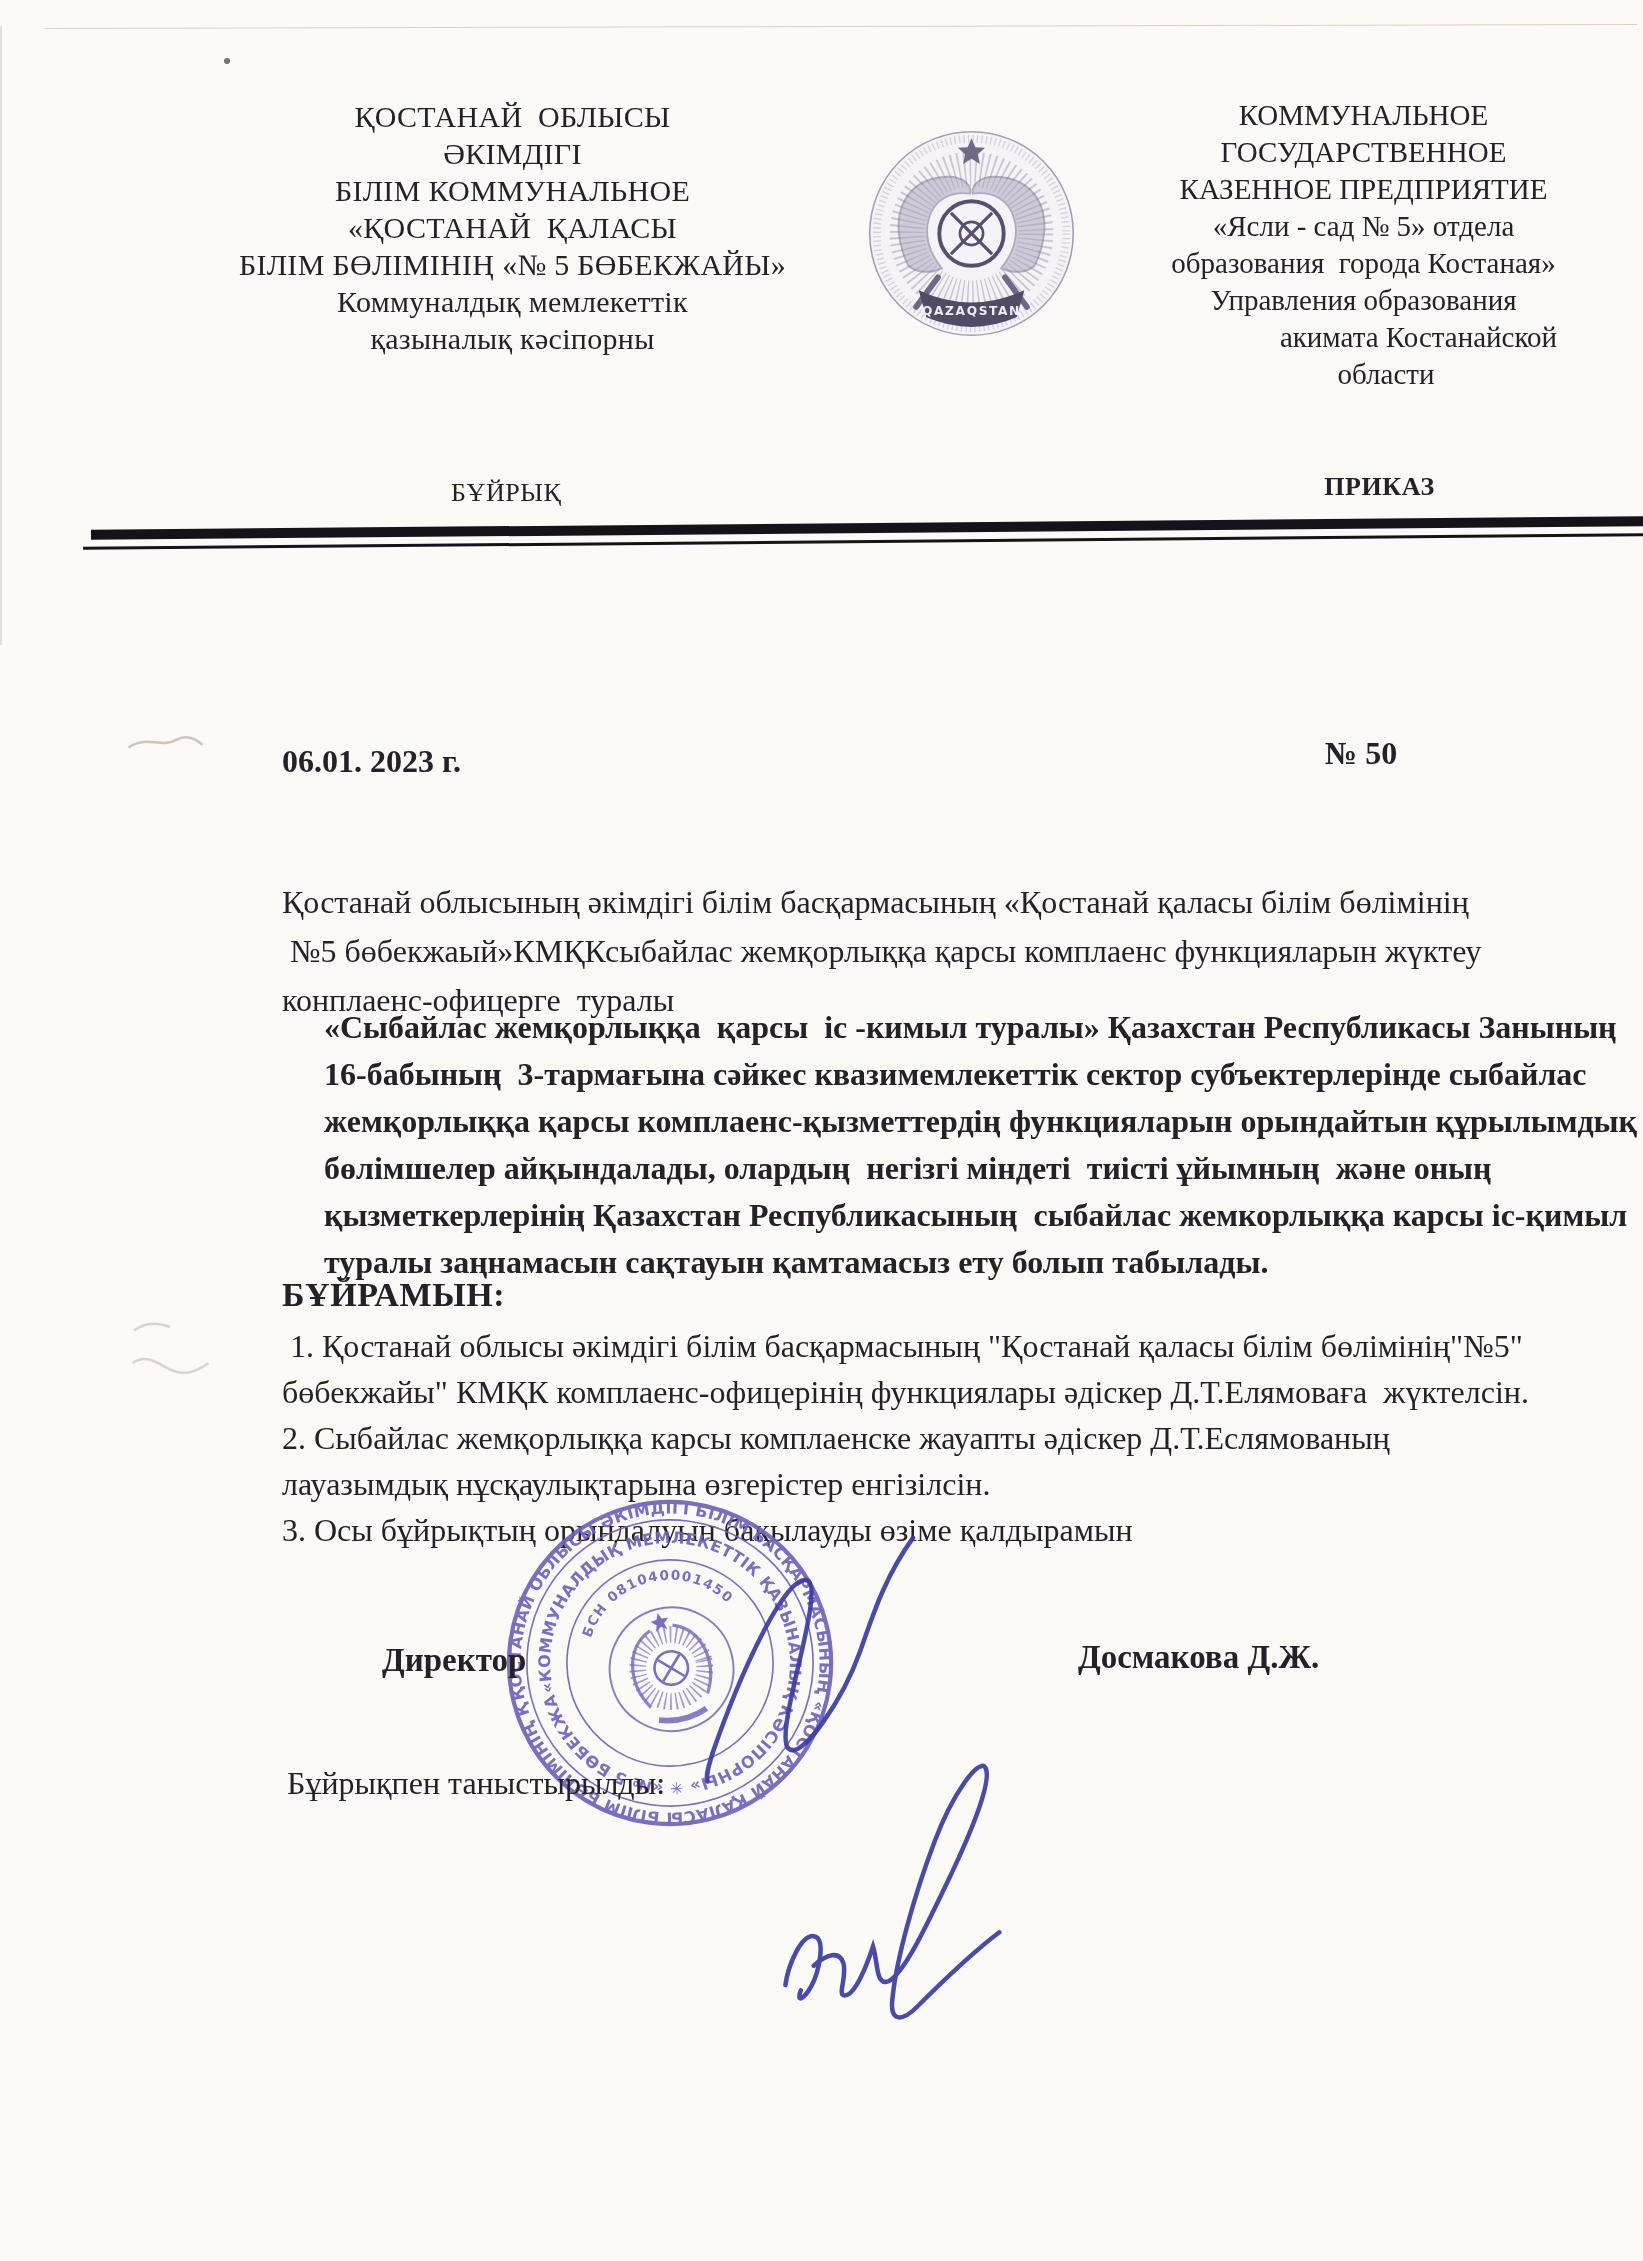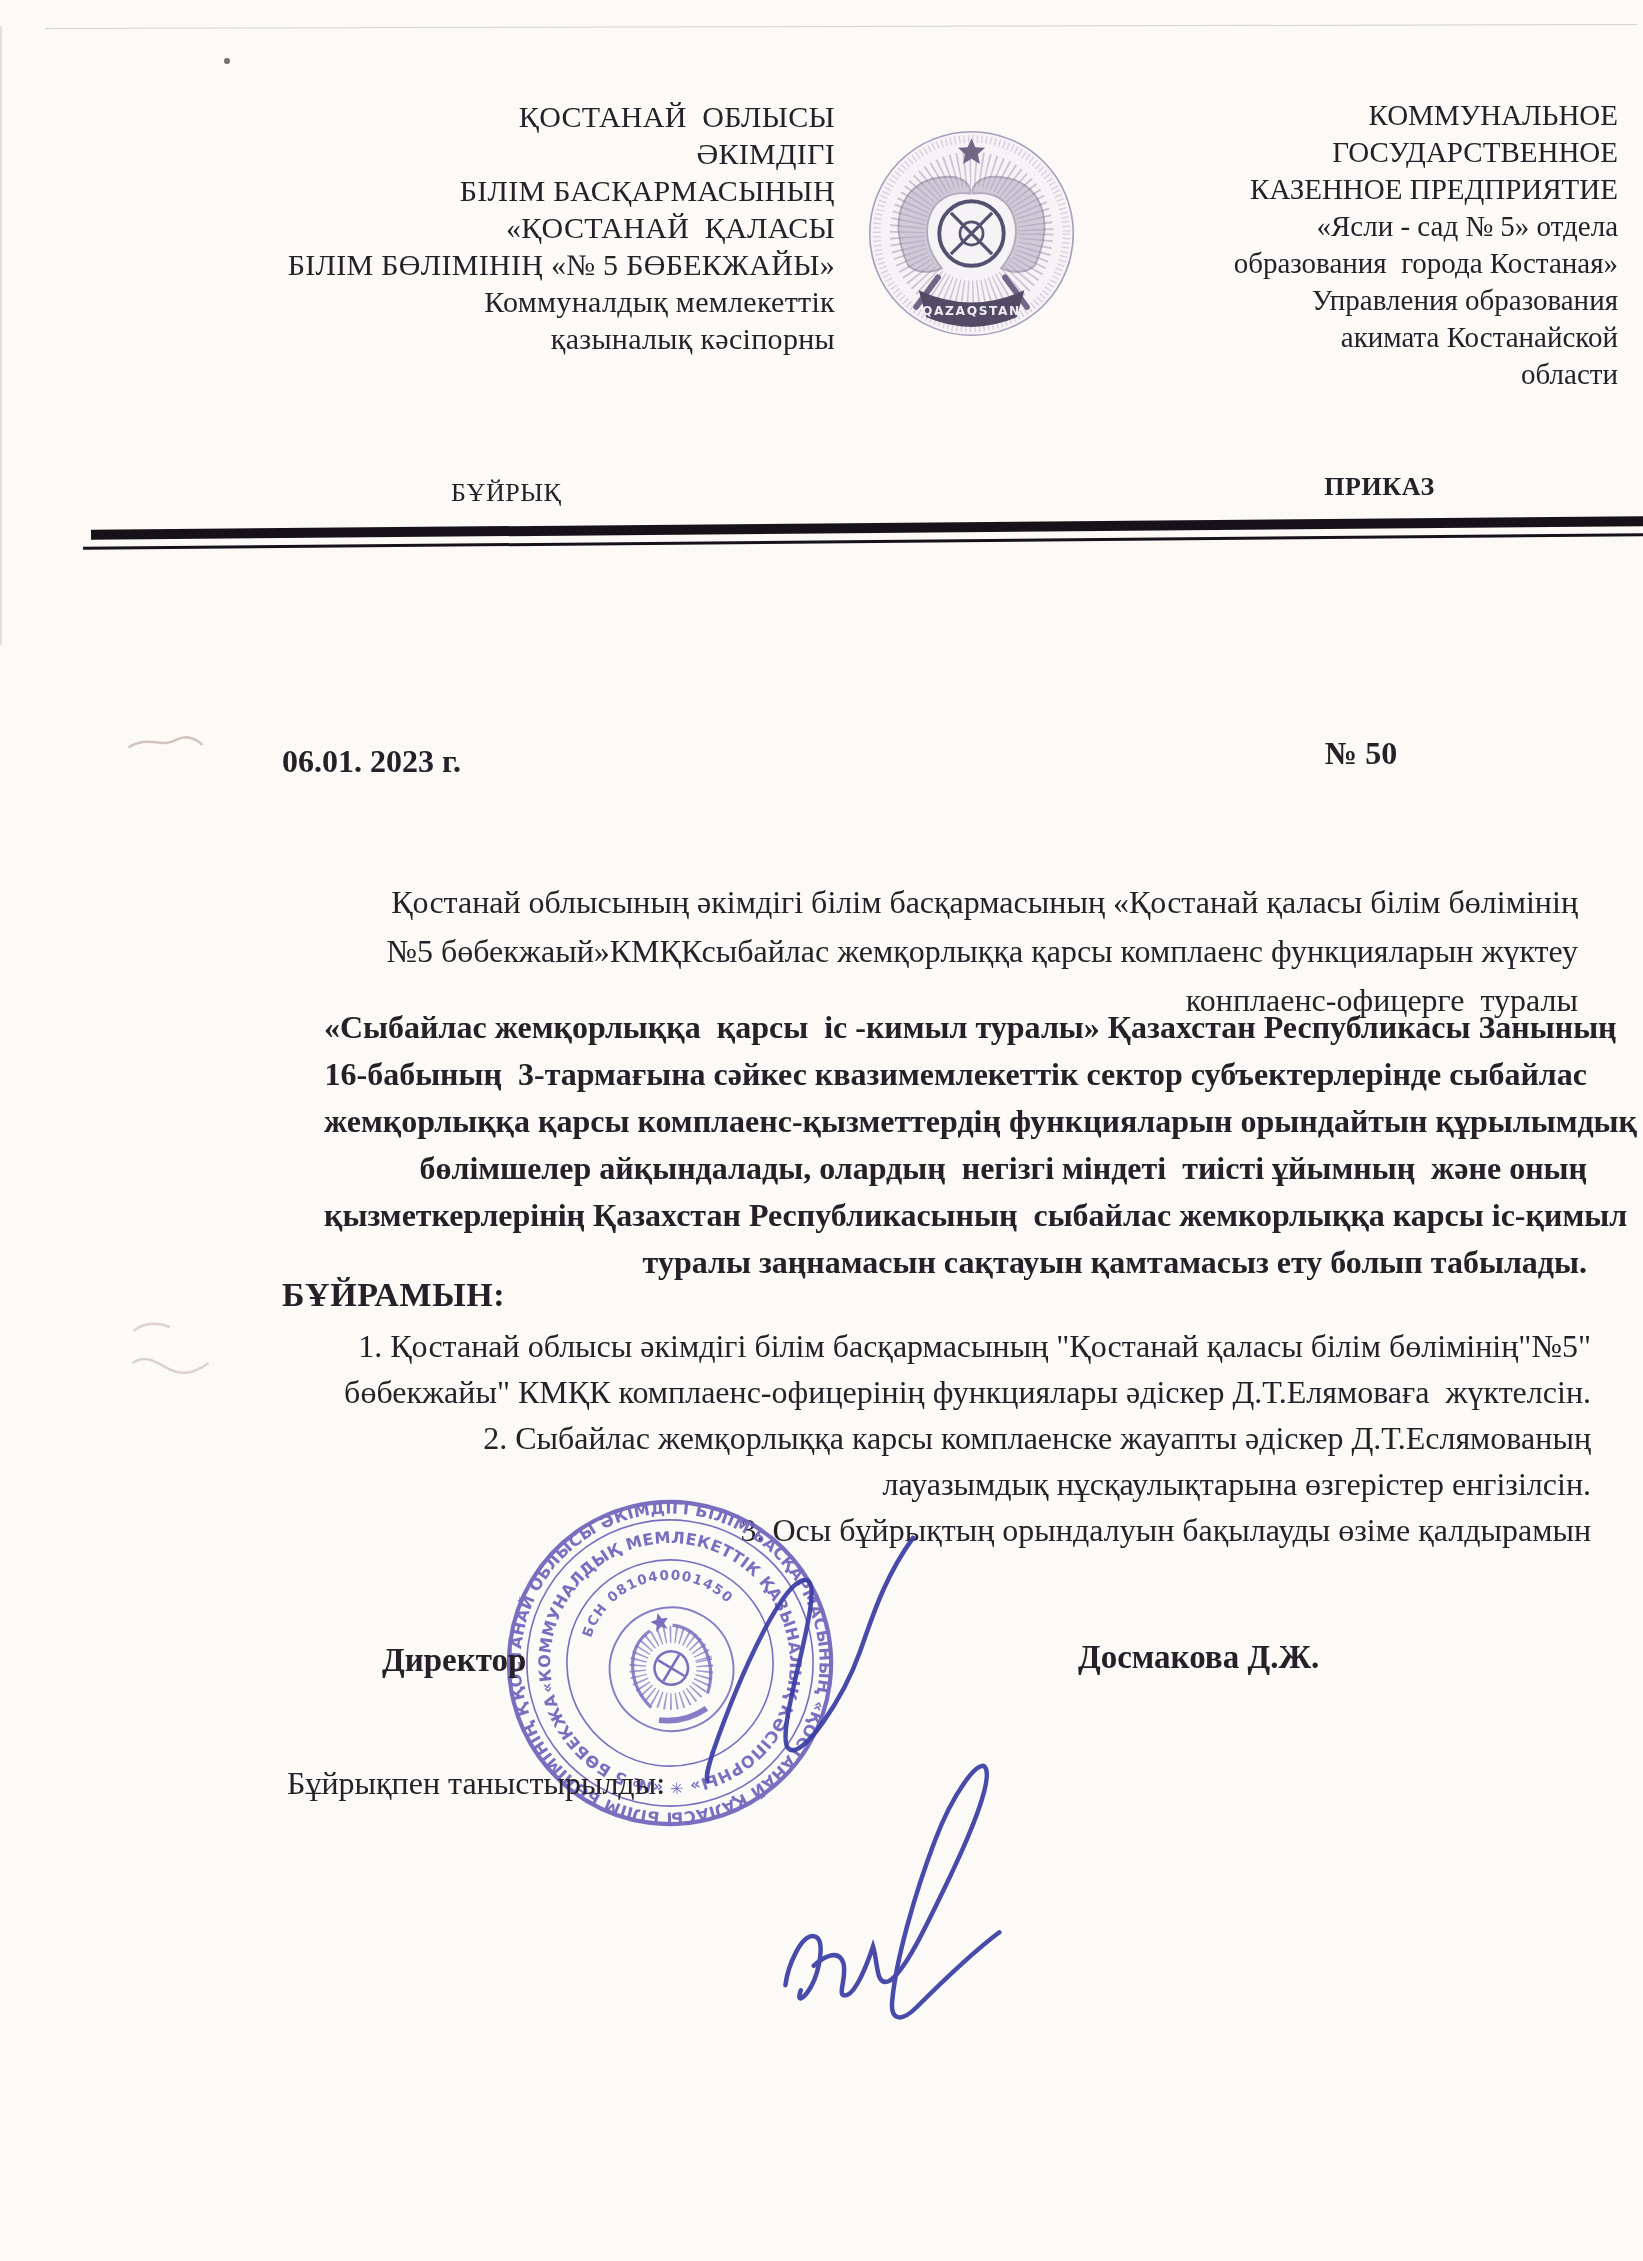--- a/index.html
+++ b/index.html
@@ -2,21 +2,21 @@
 <html style="font-size:10.3px"><head>
 <meta charset="utf-8">
 <style>
   html,body{margin:0;padding:0;background:#e8e6e2;}
   .page{
     position:relative;width:1644px;height:2261px;margin:0 auto;
     background:#fbfaf7;overflow:hidden;
     font-family:"Liberation Serif",serif;color:#262028;
   }
   .abs{position:absolute;}
-  .line{white-space:pre;text-align:right;}
+  .line{white-space:pre;}
   .center{text-align:center;}
 
   
   .top-edge{left:45px;top:26px;width:1592px;height:1.3px;background:#b9a99c;opacity:.5;transform:rotate(-.15deg);}
   .left-edge{left:0;top:26px;width:1.9px;height:619px;background:#d4cec7;opacity:.6;}
   .spot{left:224px;top:58px;width:5.8px;height:6.4px;border-radius:50%;background:#4a4348;opacity:.75;}
 
   
   .hdr-left{left:190px;top:98px;width:645px;font-size:30px;line-height:37px;letter-spacing:0.3px;}
   .hdr-right{left:1109px;top:97px;width:509px;font-size:29px;line-height:37px;}
@@ -53,21 +53,21 @@
 
 <div class="page">
 
   <div class="abs top-edge"></div>
   <div class="abs left-edge"></div>
   <div class="abs spot"></div>
 
   <div class="abs hdr-left center">
     <div class="line">ҚОСТАНАЙ  ОБЛЫСЫ</div>
     <div class="line">ӘКІМДІГІ</div>
-    <div class="line">БІЛІМ БАСҚАРМАСЫНЫҢ</div>
+    <div class="line">БІЛІМ КОММУНАЛЬНОЕ</div>
     <div class="line">«ҚОСТАНАЙ  ҚАЛАСЫ</div>
     <div class="line">БІЛІМ БӨЛІМІНІҢ «№ 5 БӨБЕКЖАЙЫ»</div>
     <div class="line">Коммуналдық мемлекеттік</div>
     <div class="line">қазыналық кәсіпорны</div>
   </div>
 
   <div class="abs emblem">
     <svg width="219" height="219" viewBox="0 0 340 340">
       <circle cx="170" cy="170" r="158" fill="#f5f3f6" stroke="#a49dbb" stroke-width="2.5"></circle>
       <circle cx="170" cy="170" r="147" fill="none" stroke="#b6aec9" stroke-width="12" stroke-dasharray="2 5" opacity=".5"></circle>

